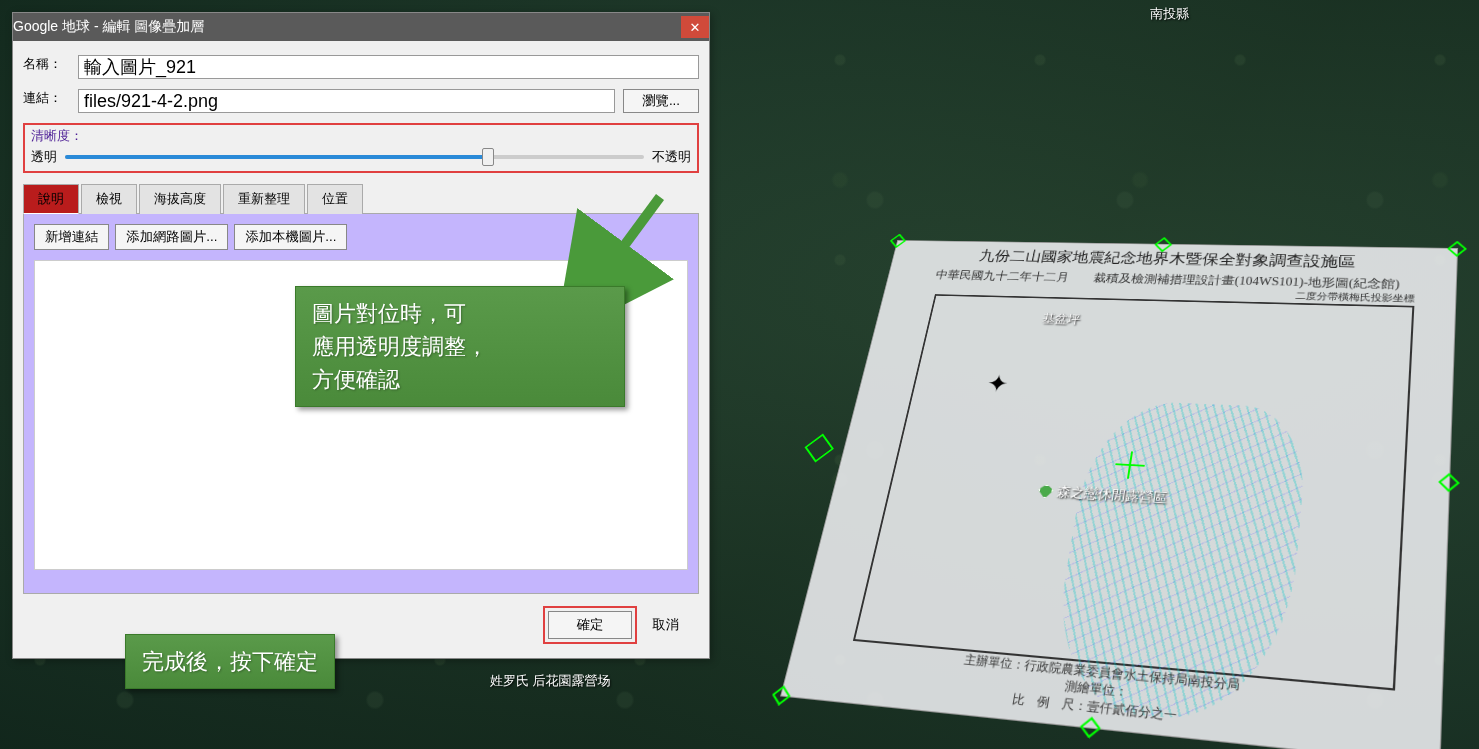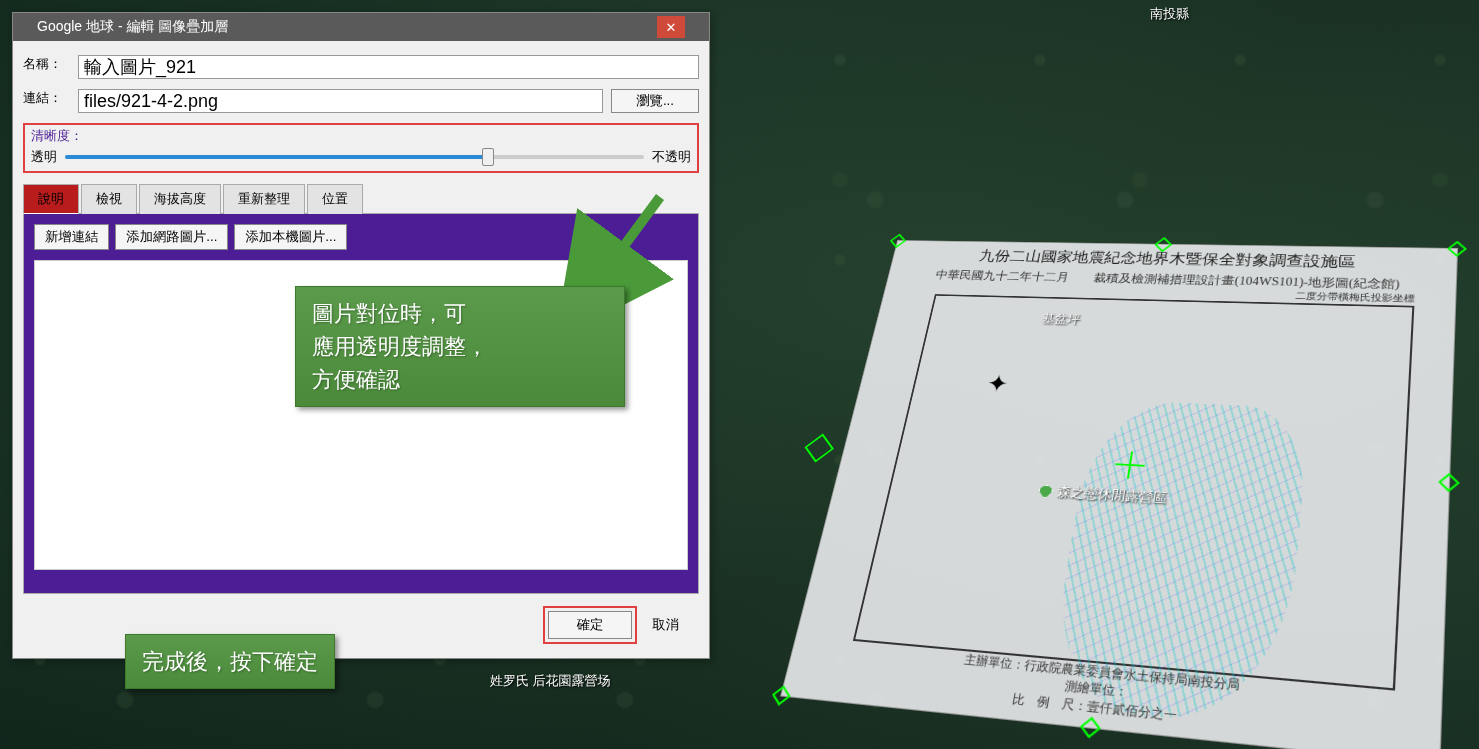--- a/index.html
+++ b/index.html
@@ -38,21 +38,21 @@
       background: #f0f0f0;
       border: 1px solid #888;
       box-shadow: 2px 2px 8px rgba(0,0,0,0.3);
     }
     .titlebar {
       background: #5a5a5a;
       color: #fff;
       height: 28px;
       display: flex;
       align-items: center;
-      padding: 0 24px;
+      padding: 0 0;
       font-size: 14px;
     }
     .titlebar .title { flex: 1; }
     .close-btn {
       width: 28px;
       height: 22px;
       background: #d04a3a;
       color: #fff;
       display: flex;
       align-items: center;
@@ -77,21 +77,21 @@
       flex: 1;
       height: 24px;
       border: 1px solid #999;
       padding: 0 5px;
       font-size: 18px;
       background: #fff;
     }
     .browse-btn {
       margin-left: 8px;
       height: 24px;
-      padding: 0 24px;
+      padding: 0 18px;
       background: #f5f5f5;
       border: 1px solid #888;
       cursor: pointer;
     }
     .clarity-block {
       border: 2px solid #e04040;
       padding: 2px 6px 4px 6px;
       margin-bottom: 10px;
     }
     .clarity-label { color: #4c1d95; margin-bottom: 2px; }
@@ -150,21 +150,21 @@
       position: relative;
       top: 1px;
     }
     .tab.active {
       background: #b91c1c;
       border-bottom: 1px solid #fff;
     }
     .tabpanel {
       border: 1px solid #aaa;
       border-top: none;
-      background: #4c1d95;
+      background: #c4b5fd;
       padding: 10px;
       min-height: 380px;
     }
     .btn-row {
       display: flex;
       gap: 6px;
       margin-bottom: 10px;
     }
     .gbtn {
       padding: 3px 10px;

